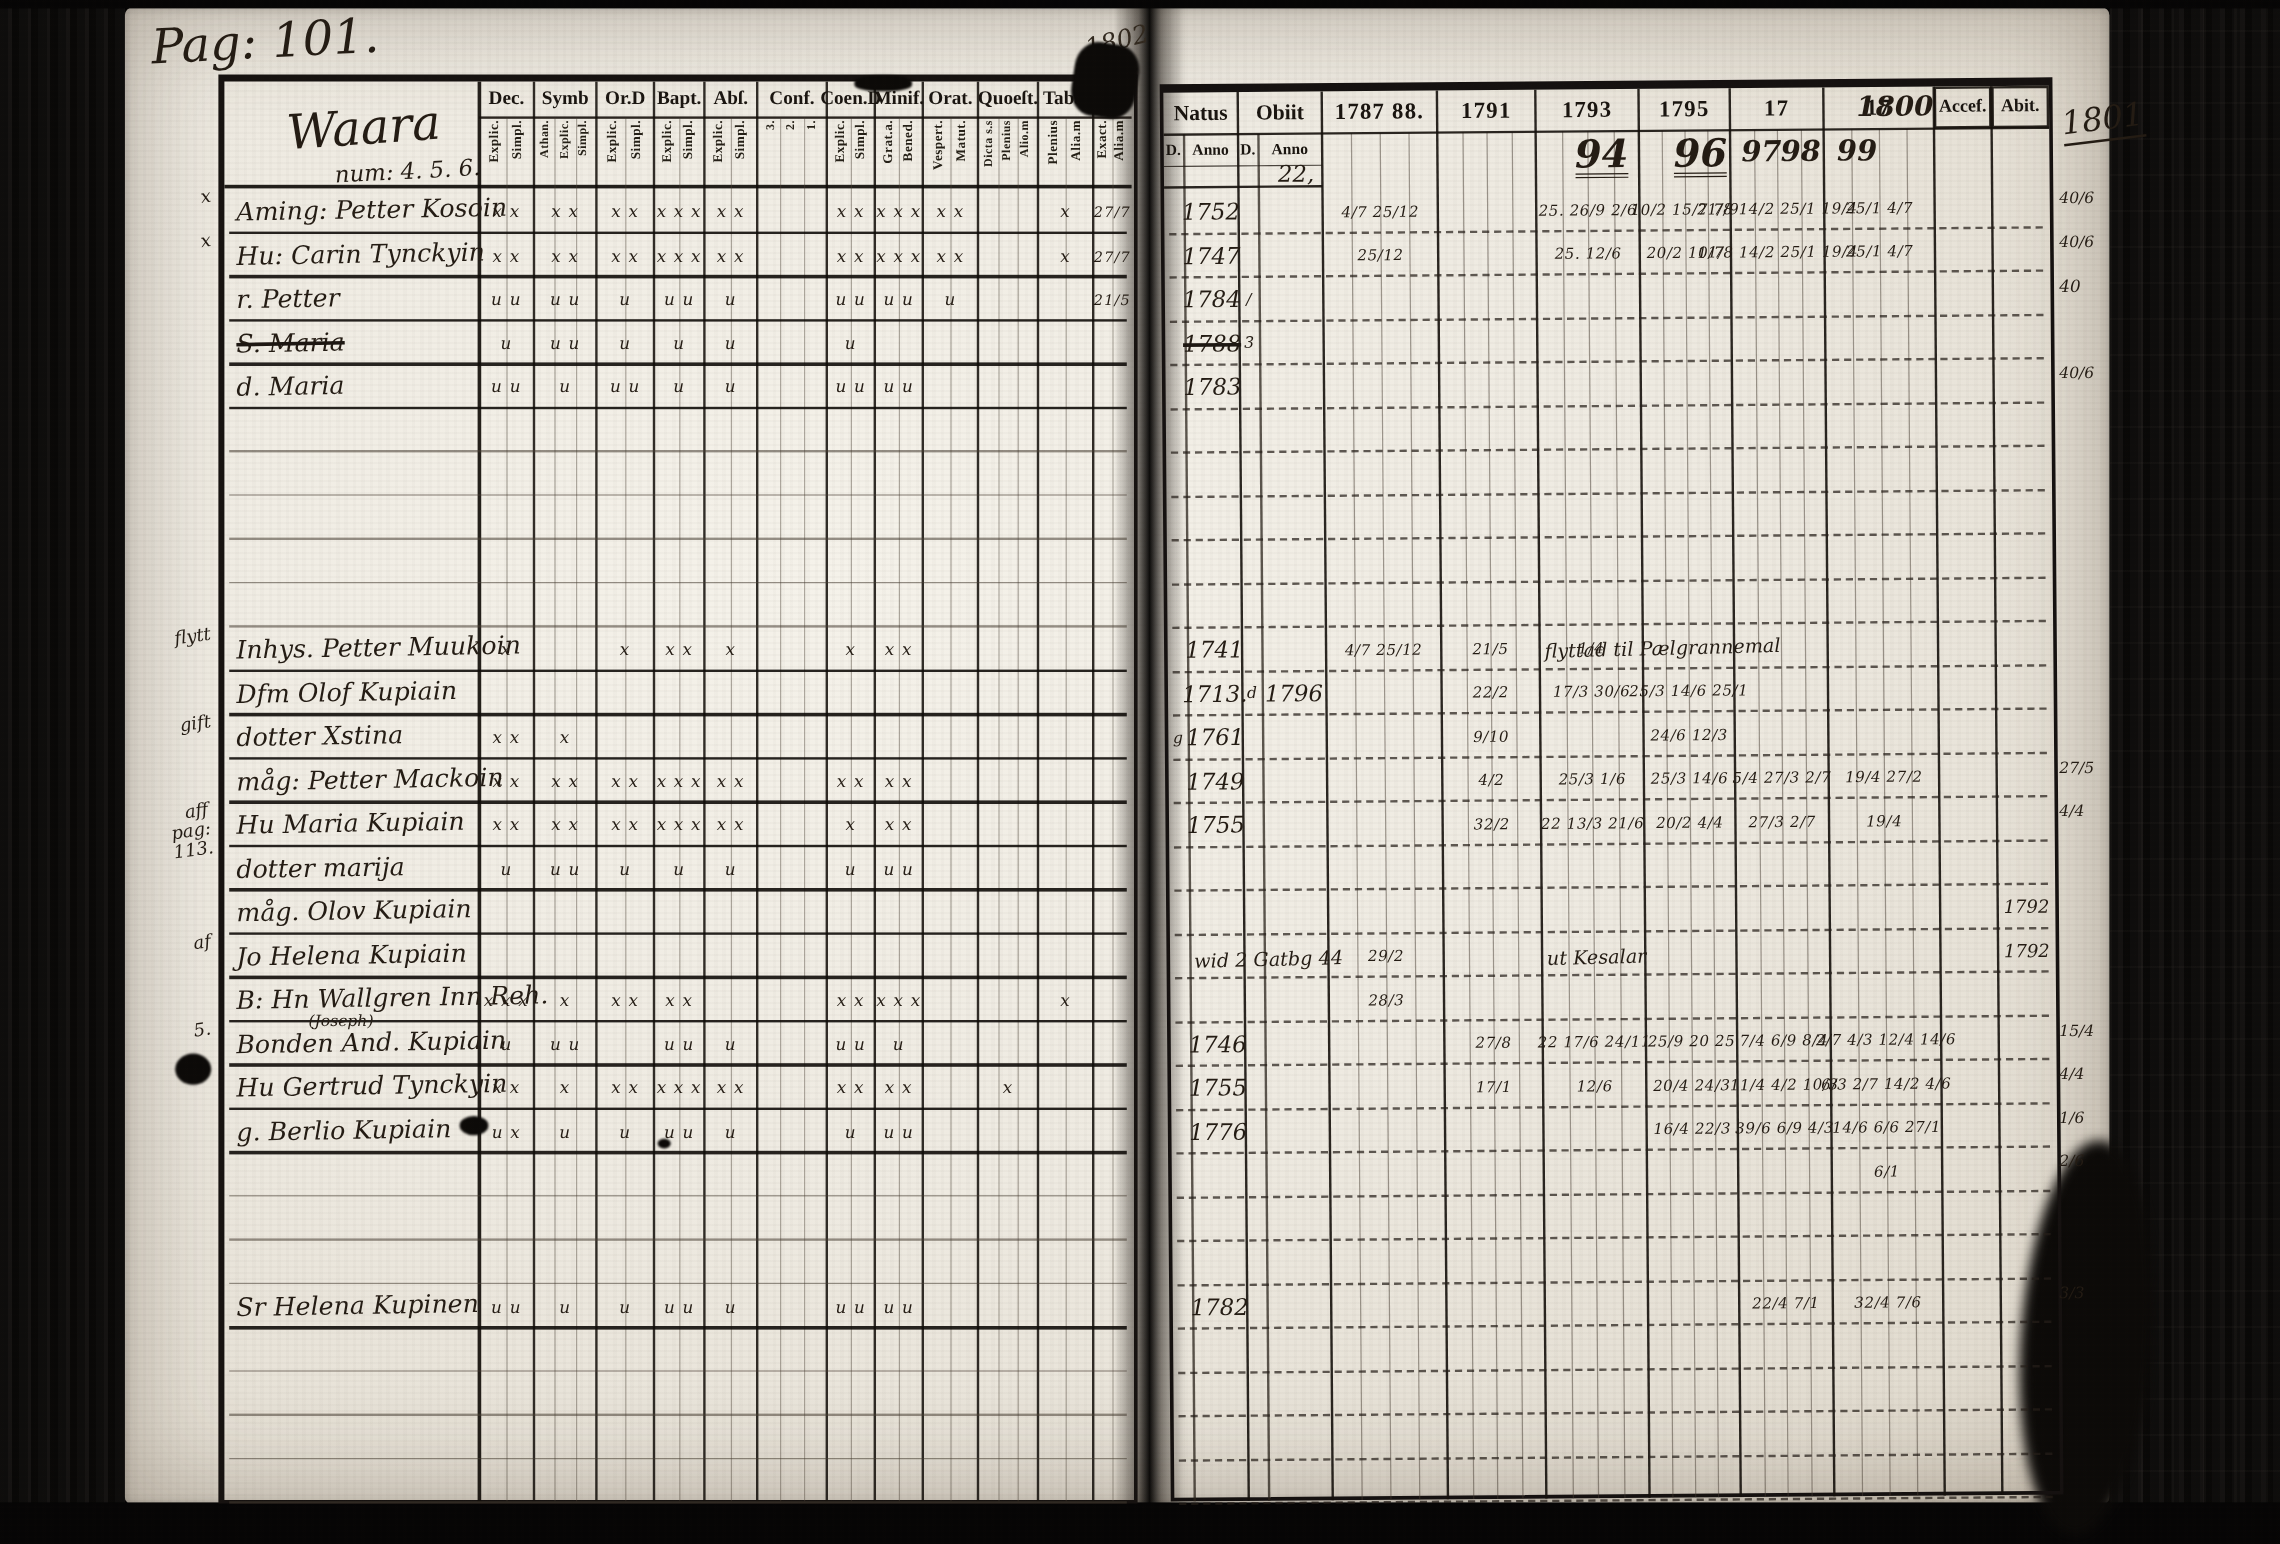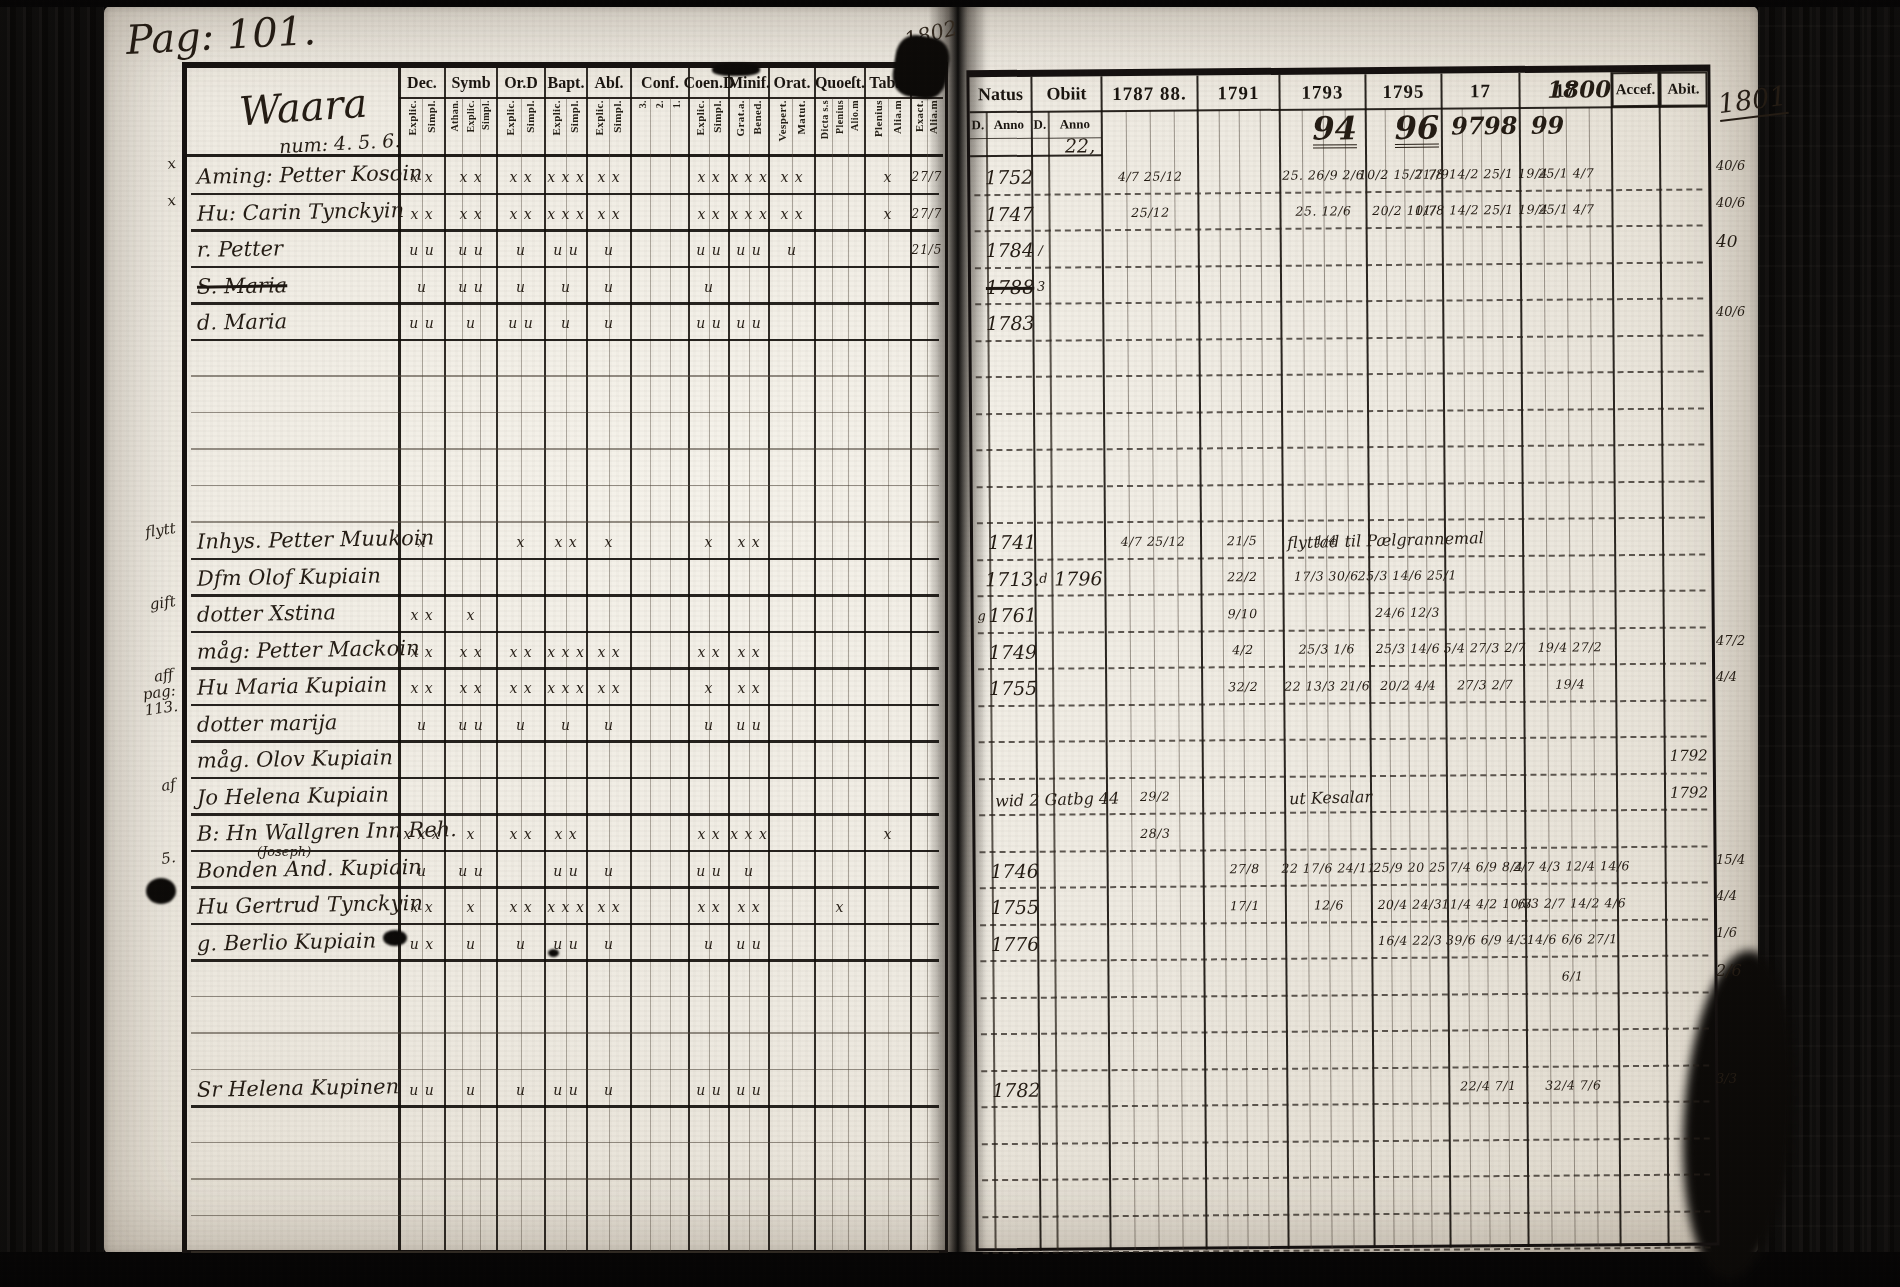--- a/index.html
+++ b/index.html
@@ -473,22 +473,22 @@
     <div class="abs hand mnote" style="left: 118px; top: 196.5px; width: 58px;">x</div>
     <div class="abs hand mnote" style="left: 118px; top: 525px; width: 58px;">flytt</div>
     <div class="abs hand mnote" style="left: 118px; top: 598px; width: 58px;">gift</div>
     <div class="abs hand mnote" style="left: 118px; top: 671px; width: 58px;">aff
 pag:
 113.</div>
     <div class="abs hand mnote" style="left: 118px; top: 780.5px; width: 58px;">af</div>
     <div class="abs hand mnote" style="left: 118px; top: 853.5px; width: 58px;">5.</div>
     <div class="abs hand" style="left: 1716px; top: 158px; width: 42px; font-size: 13px;">40/6</div>
     <div class="abs hand" style="left: 1716px; top: 194.5px; width: 42px; font-size: 13px;">40/6</div>
-    <div class="abs hand" style="left: 1716px; top: 231px; width: 42px; font-size: 17px;">40</div>
+    <div class="abs hand" style="left: 1716px; top: 231px; width: 42px; font-size: 14px;">40</div>
     <div class="abs hand" style="left: 1716px; top: 304px; width: 42px; font-size: 13px;">40/6</div>
-    <div class="abs hand" style="left: 1716px; top: 632.5px; width: 42px; font-size: 13px;">47/2</div>
+    <div class="abs hand" style="left: 1716px; top: 632.5px; width: 42px; font-size: 13px;">27/5</div>
     <div class="abs hand" style="left: 1716px; top: 669px; width: 42px; font-size: 13px;">4/4</div>
     <div class="abs hand" style="left: 1716px; top: 851.5px; width: 42px; font-size: 13px;">15/4</div>
     <div class="abs hand" style="left: 1716px; top: 888px; width: 42px; font-size: 13px;">4/4</div>
     <div class="abs hand" style="left: 1716px; top: 924.5px; width: 42px; font-size: 13px;">1/6</div>
-    <div class="abs hand" style="left: 1716px; top: 961px; width: 42px; font-size: 16px;">2/6</div>
+    <div class="abs hand" style="left: 1716px; top: 961px; width: 42px; font-size: 13px;">2/6</div>
     <div class="abs hand" style="left: 1716px; top: 1070.5px; width: 42px; font-size: 13px;">3/3</div>
   </div>
 
 </body></html>

